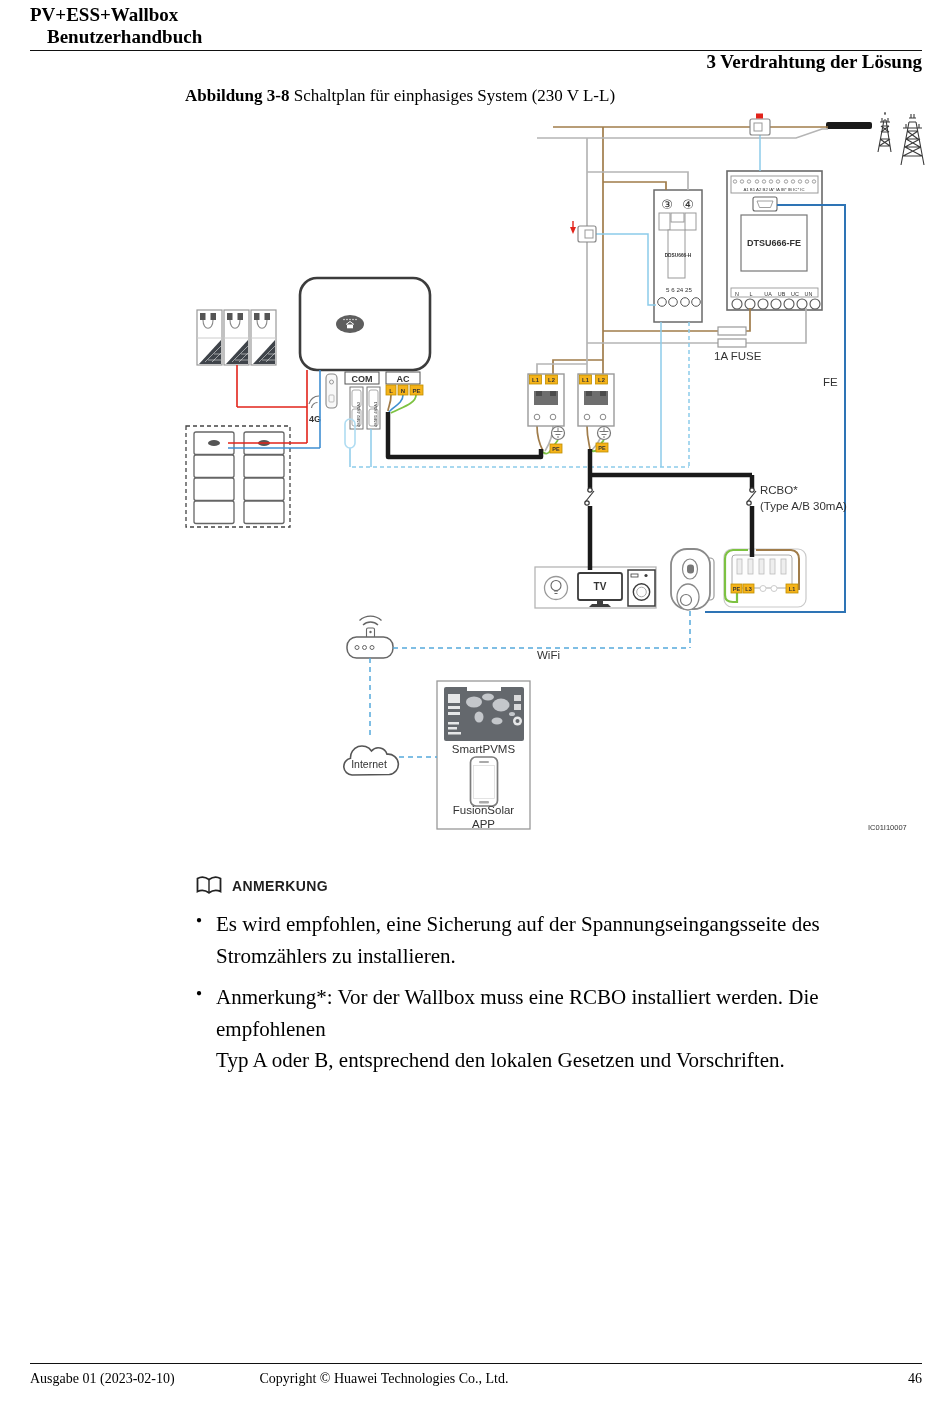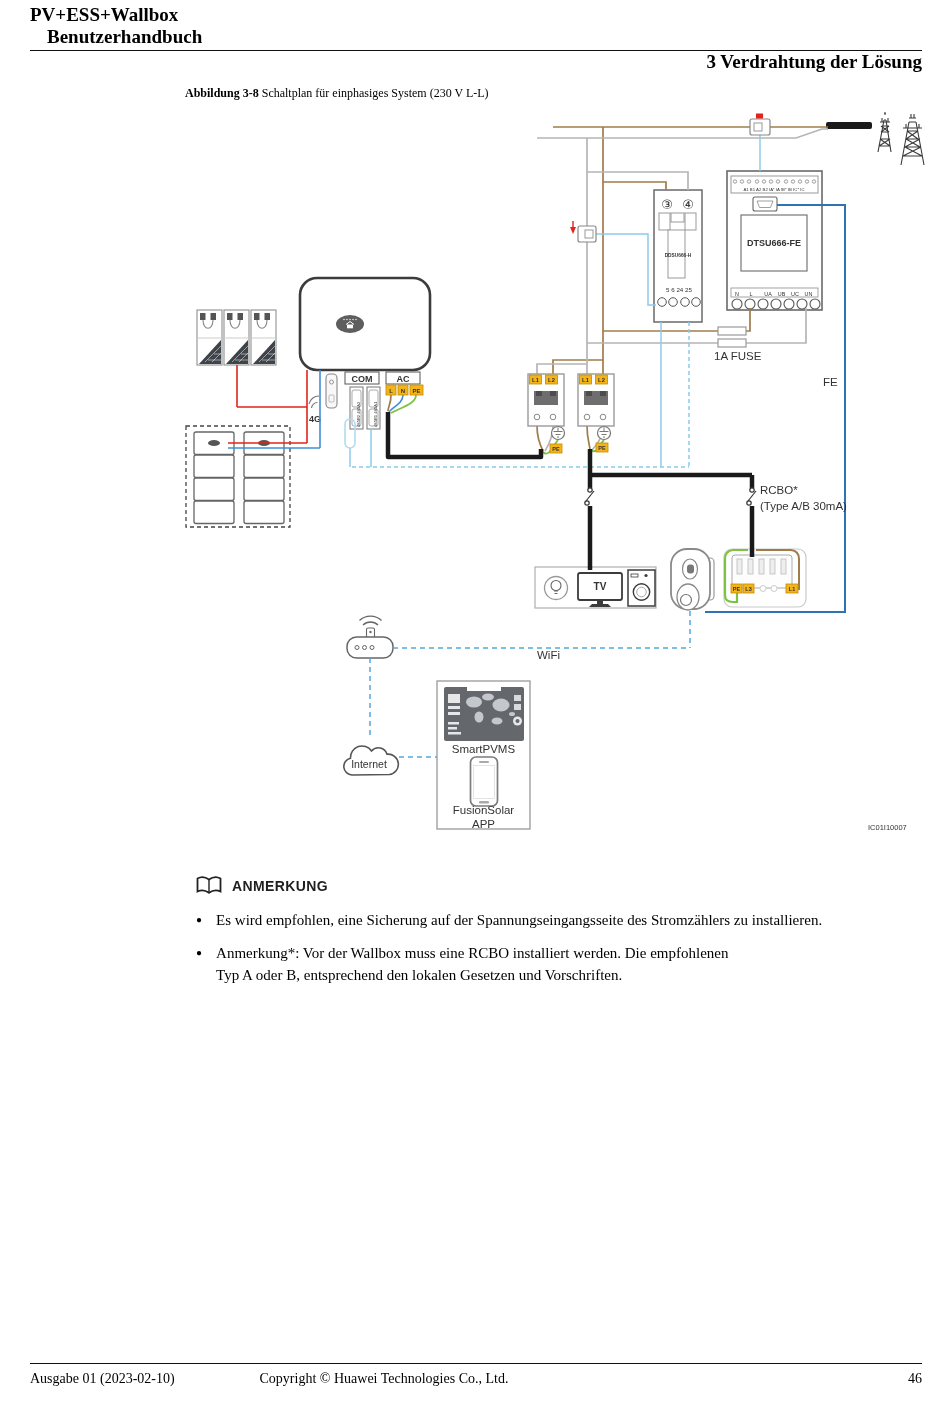--- a/index.html
+++ b/index.html
@@ -1,30 +1,30 @@
 <!DOCTYPE html>
 <html><head>
 <meta charset="utf-8">
 <style>
   html,body{margin:0;padding:0;background:#fff;}
   body{width:950px;height:1408px;position:relative;overflow:hidden;
        font-family:"Liberation Serif",serif;color:#000;}
   .abs{position:absolute;}
   .hdr{font-size:19px;line-height:20px;font-weight:bold;}
   .rule{height:0;border-top:1.6px solid #111;}
-  .fig-title{font-size:12px;}
+  .fig-title{font-size:17px;}
   .fig-title b{font-weight:bold;}
   svg text{font-family:"Liberation Sans","DejaVu Sans",sans-serif;fill:#333;}
   .note{font-family:"Liberation Sans",sans-serif;}
   .note-title{display:flex;align-items:center;gap:10px;}
   .note-title span{font-size:14px;font-weight:bold;color:#1f1f1f;letter-spacing:.4px;}
   .bullets{margin-top:14px;}
   .bullet{display:flex;gap:14px;margin-bottom:10px;}
   .bullet .dot{font-size:10px;line-height:22px;color:#000;}
-  .bullet .txt{font-family:"Liberation Serif",serif;font-size:15px;line-height:1.5;max-width:690px;}
+  .bullet .txt{font-family:"Liberation Serif",serif;font-size:21px;line-height:1.5;max-width:690px;}
   .ftr{font-size:14px;}
 </style>
 </head>
 <body>
 
 <div class="abs hdr" style="left:30px;top:5px;">PV+ESS+Wallbox</div>
 <div class="abs hdr" style="left:30px;top:27px;margin-left:17px;">Benutzerhandbuch</div>
 <div class="abs hdr" style="right:28px;top:27px;margin-top:25px;">3 Verdrahtung der Lösung</div>
 <div class="abs rule" style="left:30px;right:28px;top:50px;"></div>
 

